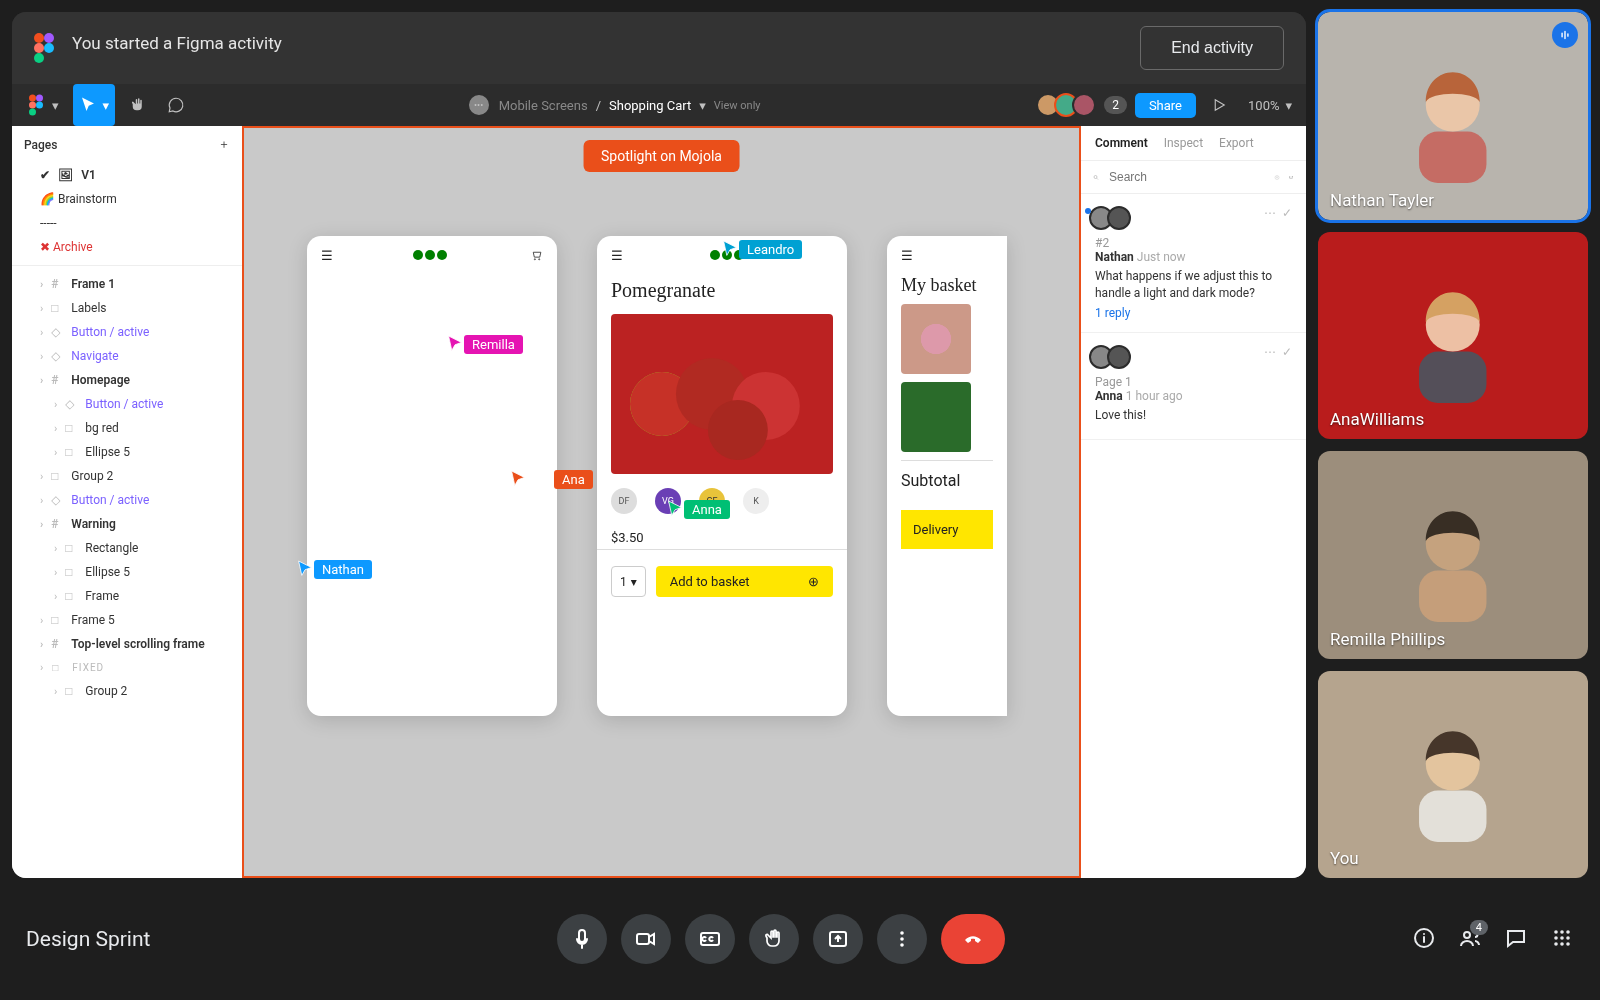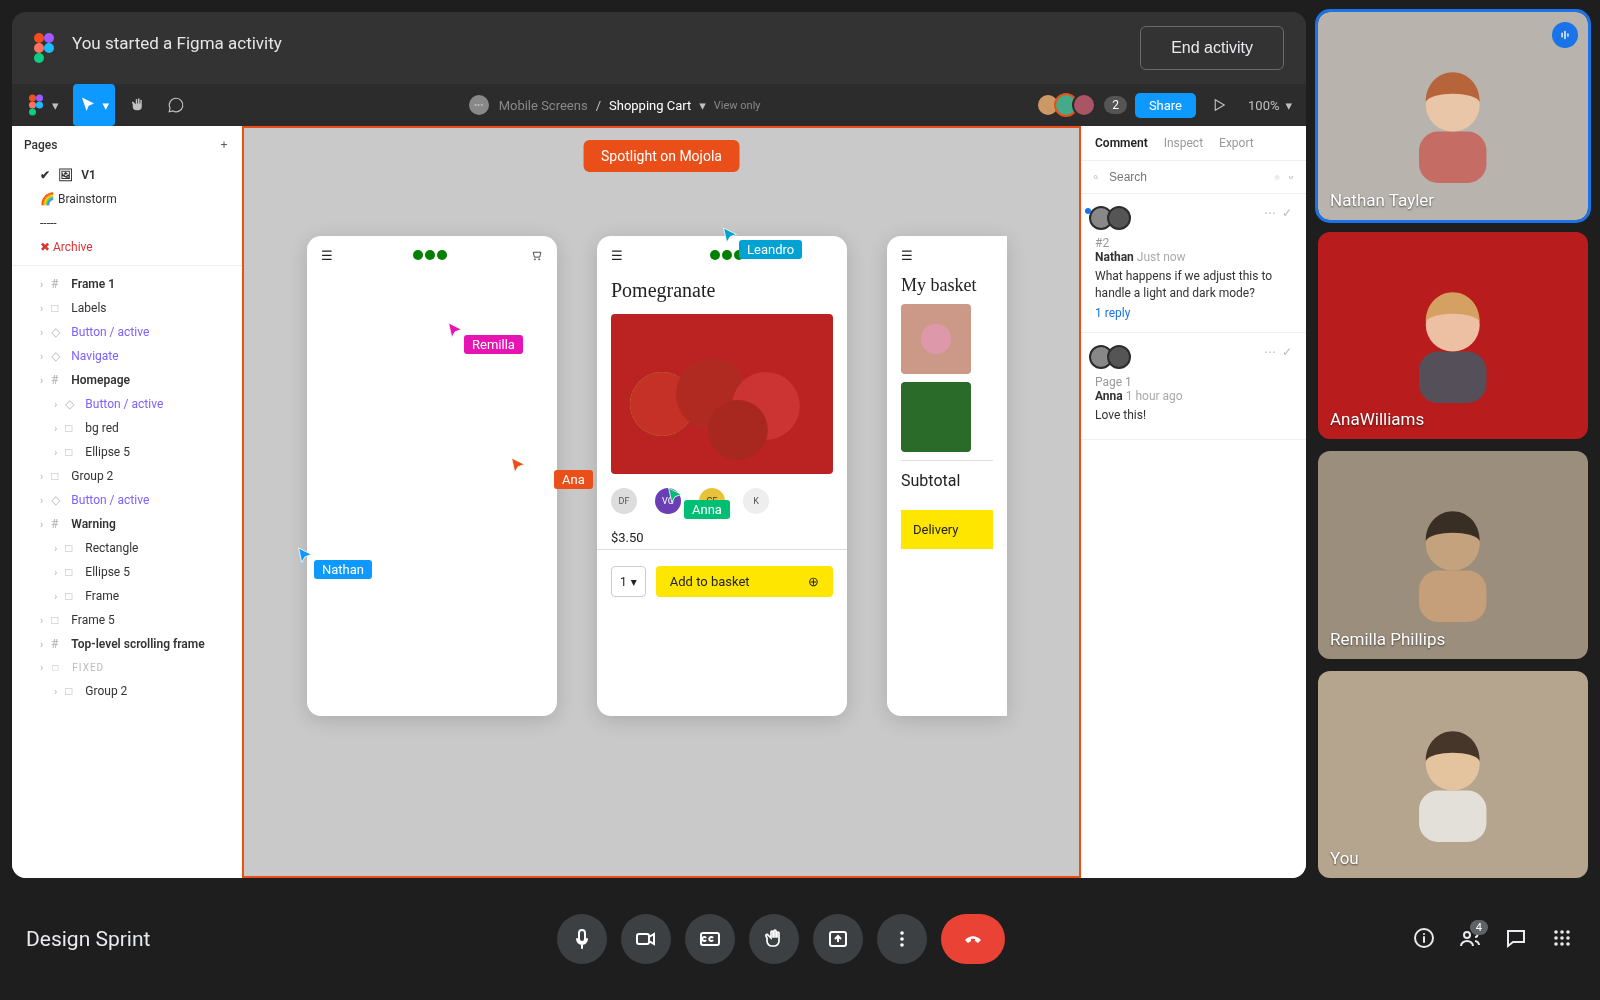--- a/index.html
+++ b/index.html
@@ -46,21 +46,21 @@
   .leftpanel{width:230px;background:#fff;color:#333;font-size:12px;overflow-y:auto;padding-bottom:20px}
   .lp-head{display:flex;align-items:center;justify-content:space-between;padding:10px 12px;font-weight:500}
   .lp-item{display:flex;align-items:center;gap:8px;padding:5px 10px 5px 28px;white-space:nowrap}
   .lp-item.l1{padding-left:42px}
   .lp-item.sel{color:#7b61ff}
   .lp-item.bold{font-weight:600}
   .lp-sep{border-top:1px solid #eee;margin:6px 0}
   .canvas{flex:1;position:relative;overflow:hidden}
   .spot{position:absolute;top:14px;left:50%;transform:translateX(-50%);background:var(--orange);color:#fff;padding:8px 18px;border-radius:6px;font-size:14px}
   .frame-outline{position:absolute;inset:0;border:2px solid var(--orange);pointer-events:none}
-  .cursor{position:absolute;display:flex;align-items:flex-start}
+  .cursor{position:absolute;display:flex;align-items:flex-end}
   .cursor .ptr{width:16px;height:20px}
   .cursor .lbl{color:#fff;font-size:13px;padding:2px 8px;border-radius:3px;margin-left:1px;margin-top:14px}
   .rightpanel{width:225px;background:#fff;color:#333;font-size:13px;display:flex;flex-direction:column}
   .rp-tabs{display:flex;gap:16px;padding:10px 14px;font-size:12px;color:#999;border-bottom:1px solid #eee}
   .rp-tabs .on{color:#222;font-weight:600}
   .rp-search{display:flex;align-items:center;gap:8px;padding:8px 12px;border-bottom:1px solid #eee;color:#999}
   .rp-search input{border:none;outline:none;flex:1;font-size:12px}
   .cmt{padding:12px 14px;border-bottom:1px solid #f0f0f0;font-size:12px;position:relative}
   .cmt .avr{display:flex;gap:-4px 0;margin-bottom:6px}
   .cmt .avr .av{width:24px;height:24px}

